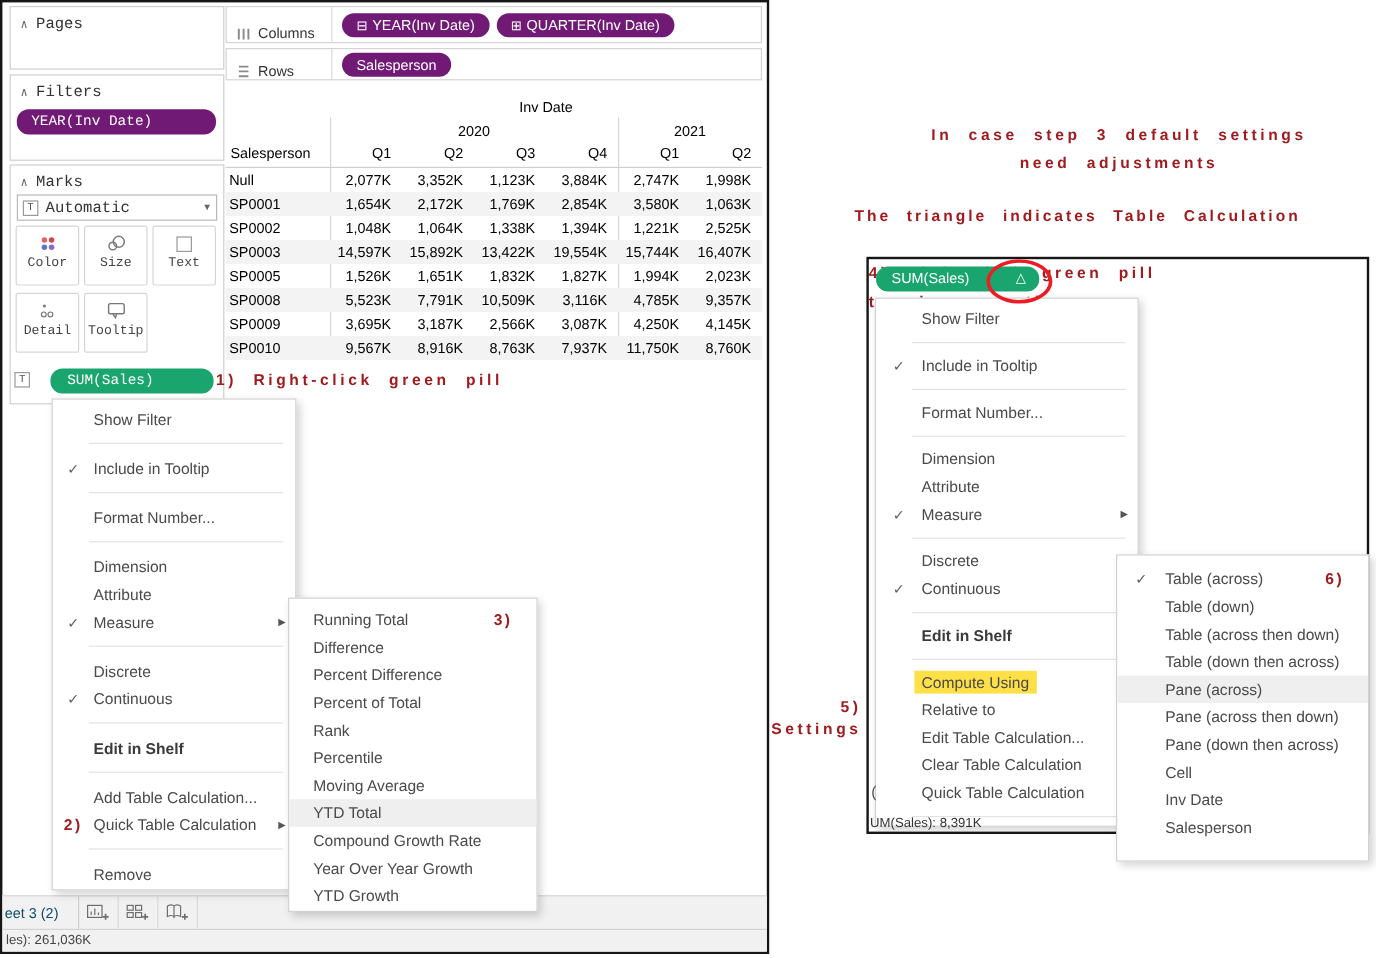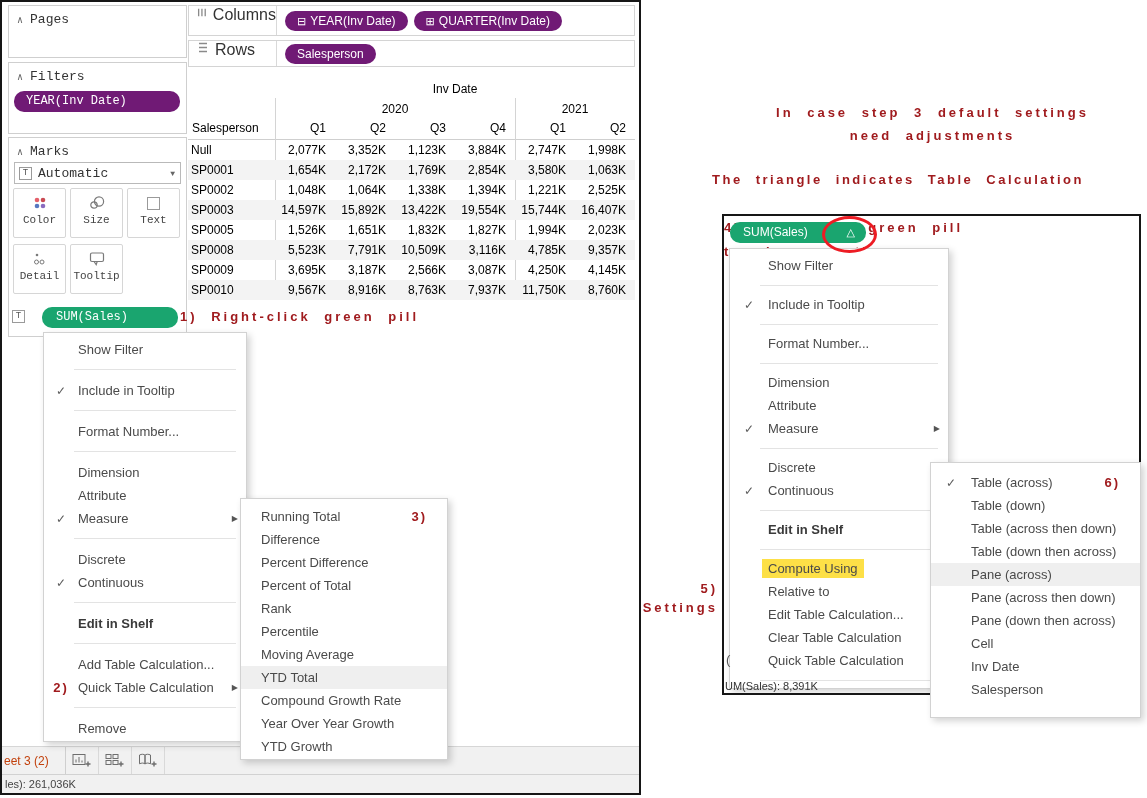--- a/index.html
+++ b/index.html
@@ -34,21 +34,21 @@
   .marks-btn .mb-label { display:block; font-size:11px; color:#444; margin-top:1px; }
   #btn-color { left:4px; top:50px; }  #btn-size { left:61px; top:50px; }  #btn-text { left:118px; top:50px; }
   #btn-detail { left:4px; top:106px; } #btn-tooltip { left:61px; top:106px; }
   #marks-pill-ticon { position:absolute; left:3px; top:172px; }
   #marks-pill { position:absolute; left:33px; top:169px; width:136px; height:21px; padding-left:14px; }
 
   
   .shelf { position:absolute; left:186px; width:447px; background:#fff; border:1px solid #d4d4d4; display:flex; align-items:center; }
   #shelf-columns { top:3px; height:31px; }
   #shelf-rows { top:38px; height:27px; }
-  .shelf-label { width:88px; align-self:stretch; display:flex; align-items:flex-start; padding-left:8px; border-right:1px solid #d9d9d9; font-size:16px; color:#333; }
+  .shelf-label { width:88px; align-self:stretch; display:flex; align-items:flex-end; padding-left:8px; border-right:1px solid #d9d9d9; font-size:12px; color:#333; }
   .shelf-label svg { margin-right:6px; }
   .shelf-pills { display:flex; gap:6px; padding-left:8px; }
   .shelf-pill { height:20px; line-height:20px; padding:0 12px; border-radius:10px; }
   .pill-prefix { font-size:11px; margin-right:4px; }
 
   
   .xt-text { position:absolute; font-size:12px; color:#000; }
   #xt-title { left:273px; top:80px; width:360px; text-align:center; }
   #xt-year1 { left:273px; top:100px; width:240px; text-align:center; }
   #xt-year2 { left:513px; top:100px; width:120px; text-align:center; }
@@ -60,21 +60,21 @@
   #xt-vline1 { left:273px; top:96px; height:202px; }
   #xt-vline2 { left:513px; top:96px; height:202px; }
   #xt-rows { left:186px; top:138px; width:447px; }
   .trow { display:flex; height:20px; align-items:center; }
   #xt-rows > div.trow:nth-of-type(even) { background:#f3f3f3; }
   .trow .tname { width:87px; padding-left:3px; font-size:12px; color:#000; }
   .trow .tval { flex:1; text-align:right; padding-right:9px; font-size:12px; color:#000; }
 
   
   #tab-bar { left:0; top:744px; width:637px; height:28px; background:#f1f1f1; border-top:1px solid #d6d6d6; display:flex; align-items:stretch; }
-  #sheet-tab { width:64px; display:flex; align-items:center; padding-left:2px; font-size:12px; color:#c2410c; border-right:1px solid #cfcfcf; }
+  #sheet-tab { width:64px; display:flex; align-items:center; padding-left:2px; font-size:12px; color:#0c4a6e; border-right:1px solid #cfcfcf; }
   .tab-icon-cell { width:33px; display:flex; align-items:center; justify-content:center; border-right:1px solid #d9d9d9; }
   #status-bar { left:0; top:772px; width:637px; height:19px; background:#f1f1f1; border-top:1px solid #d2d2d2; font-size:11px; color:#444; line-height:18px; padding-left:3px; }
 
   
   .menu { position:absolute; background:#fff; border:1px solid #d2d2d2; box-shadow:3px 3px 7px rgba(0,0,0,0.18); padding-top:5px; z-index:20; }
   #menu1 { left:43px; top:332px; width:204px; height:410px; }
   #submenu1 { left:240px; top:498px; width:208px; height:262px; padding-top:6px; z-index:25; }
   #menu2 { position:absolute; left:5px; top:32px; width:220px; height:441px; background:#fff; border:1px solid #d2d2d2; box-shadow:3px 3px 7px rgba(0,0,0,0.18); padding-top:5px; }
   #submenu2 { left:930px; top:462px; width:211px; height:256px; padding-top:8px; z-index:30; }
   .mrow { display:flex; align-items:center; height:23px; font-size:13px; color:#4a4a4a; }

